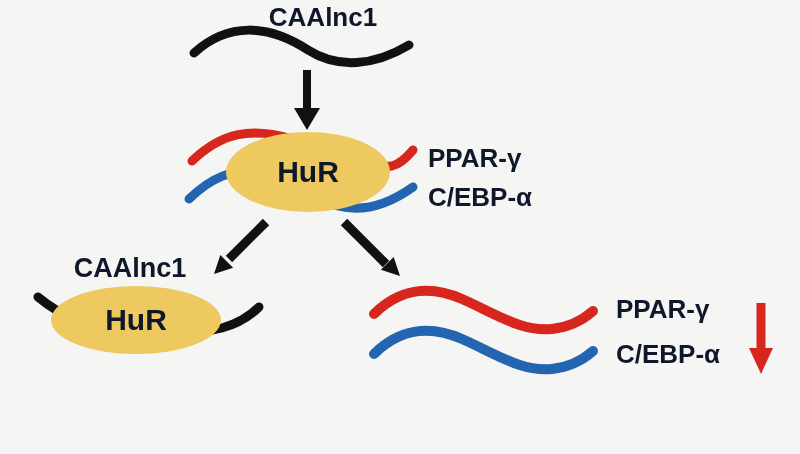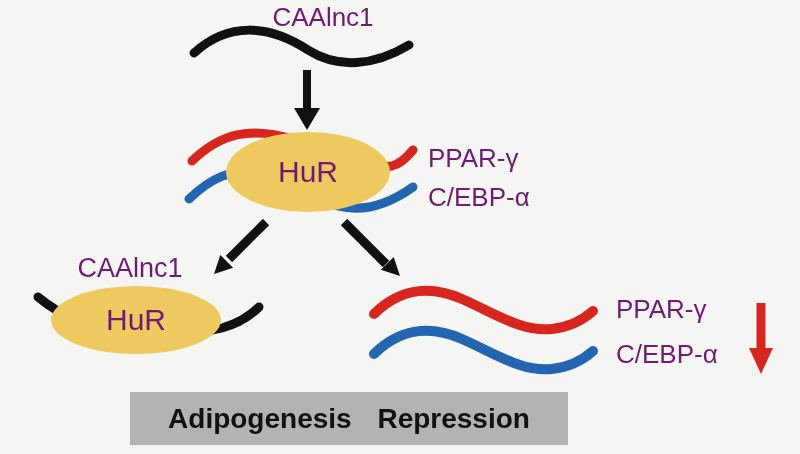--- a/index.html
+++ b/index.html
@@ -14,22 +14,22 @@
     overflow: hidden;
     font-family: "Liberation Sans", sans-serif;
   }
   .stage svg {
     position: absolute;
     left: 0;
     top: 0;
   }
   .lbl {
     position: absolute;
-    font-weight: normal;
-    color: #701a75;
+    font-weight: bold;
+    color: #0f172a;
     line-height: 1;
     white-space: nowrap;
   }
   .lbl.centered {
     transform: translateX(-50%);
   }
   .lbl.ellipse-text {
     transform: translate(-50%, -50%);
   }
   .top-title        { left: 323px; top: 4px;   font-size: 26px; }
@@ -101,15 +101,14 @@
   <div class="lbl mid-cebp">C/EBP-α</div>
 
   <div class="lbl centered left-lnc">CAAlnc1</div>
 
   <div class="lbl ellipse-text left-hur">HuR</div>
 
   <div class="lbl right-ppar">PPAR-γ</div>
 
   <div class="lbl right-cebp">C/EBP-α</div>
 
-  <div class="banner">Adipogenesis Repression</div>
 
 </div>
 
 </body></html>

